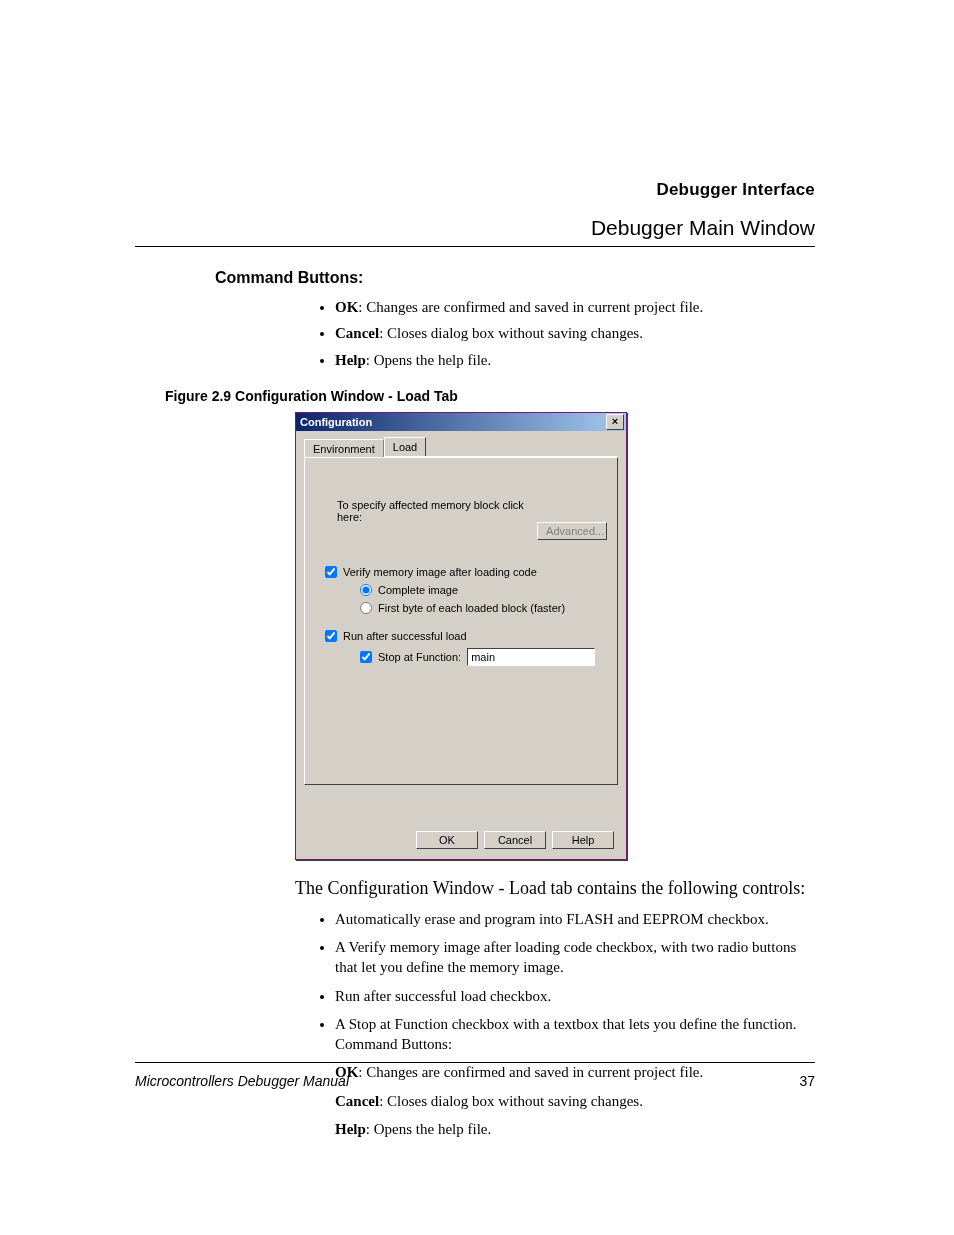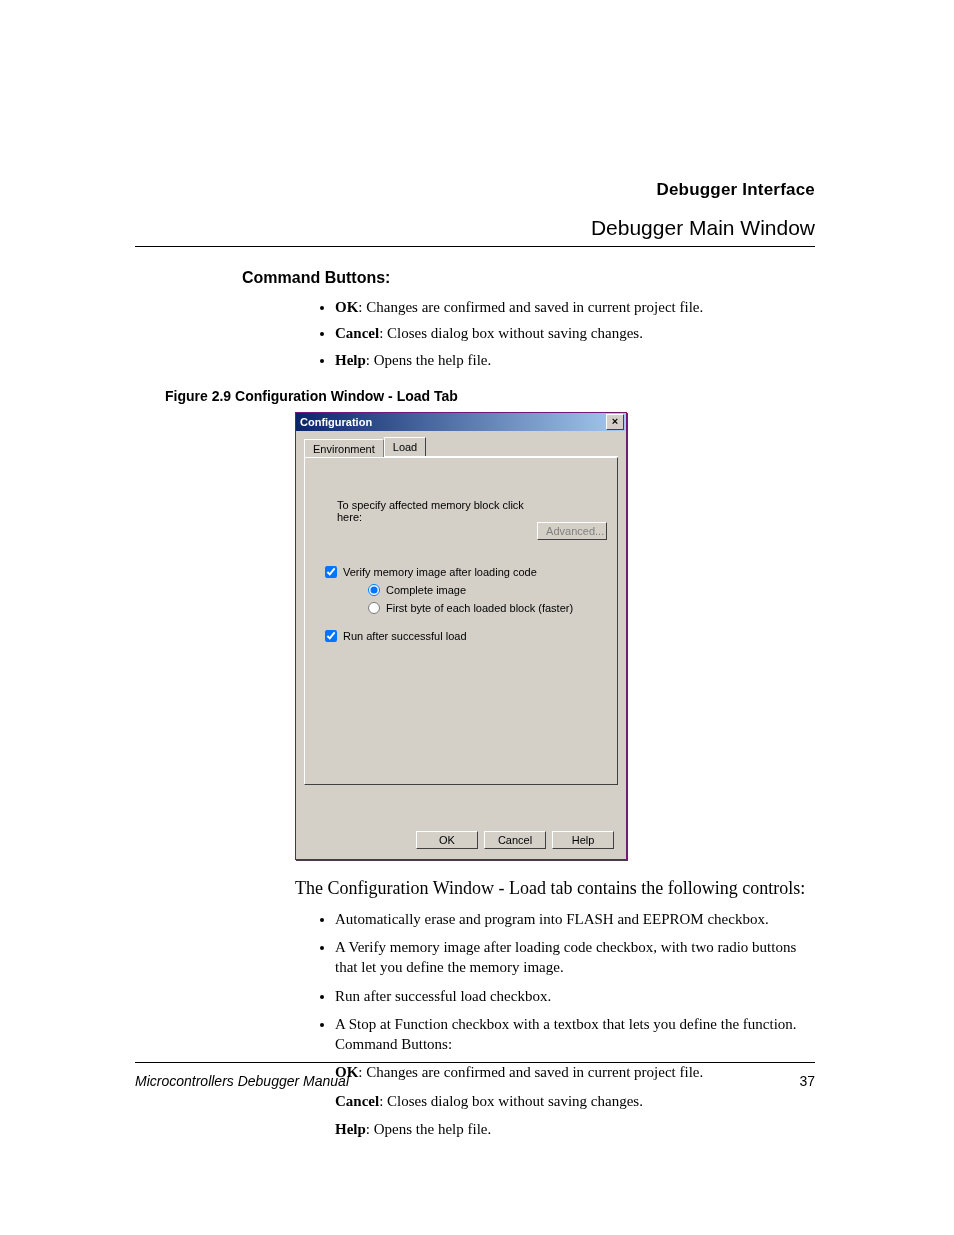--- a/index.html
+++ b/index.html
@@ -35,21 +35,21 @@
   }
   .header-rule {
     border: none;
     border-top: 1.5px solid #000;
     margin: 4px 0 22px 0;
   }
   .section-heading {
     font-family: Arial, Helvetica, sans-serif;
     font-weight: bold;
     font-size: 16px;
-    margin-left: 107px;
+    margin-left: 80px;
     margin-bottom: 10px;
   }
   ul.cmd-list {
     margin: 0 0 18px 200px;
     padding: 0;
     list-style: disc;
     font-size: 15px;
   }
   ul.cmd-list li {
     margin-bottom: 6px;
@@ -130,21 +130,21 @@
     border: 1px solid #fff;
     border-right-color: #404040;
     border-bottom-color: #404040;
     padding: 14px 10px 42px 10px;
     position: relative;
     min-height: 270px;
   }
   .row { display: flex; align-items: center; margin-bottom: 6px; }
   .row.indent1 { margin-left: 10px; }
   .row.indent2 { margin-left: 22px; }
-  .row.indent3 { margin-left: 24px; padding-left: 29px; }
+  .row.indent3 { margin-left: 16px; padding-left: 29px; }
   .disabled { color: #808080; }
   input[type=checkbox], input[type=radio] {
     margin: 0 6px 0 0;
     width: 12px; height: 12px;
   }
   .btn {
     background: #d4d0c8;
     border: 1px solid #fff;
     border-right-color: #404040;
     border-bottom-color: #404040;
@@ -257,20 +257,25 @@
           <span>Complete image</span>
         </div>
         <div class="row indent3" style="margin-bottom:16px;">
           <input type="radio" name="vr" style="">
           <span>First byte of each loaded block (faster)</span>
         </div>
         <div class="row indent1">
           <input type="checkbox" checked="" style="">
           <span>Run after successful load</span>
         </div>
+        <div class="row indent3">
+          <input type="checkbox" checked="" style="">
+          <span style="margin-right:6px;">Stop at Function:</span>
+          <input class="textfield" type="text" value="main" style="">
+        </div>
       </div>
       <div class="button-row">
         <button class="btn">OK</button>
         <button class="btn">Cancel</button>
         <button class="btn">Help</button>
       </div>
     </div>
   </div>
 
   <div class="desc-para">The Configuration Window - Load tab contains the following controls:</div>

